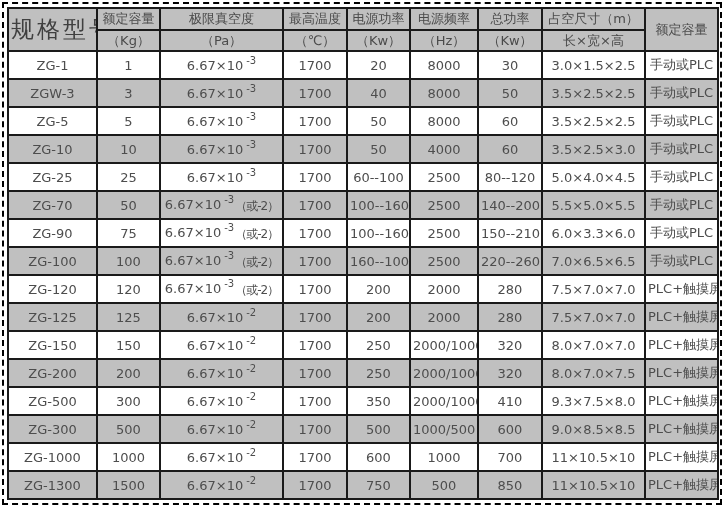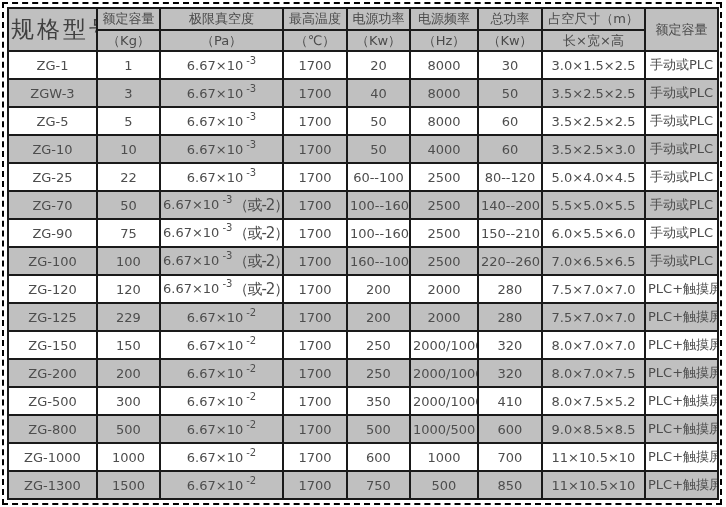--- a/index.html
+++ b/index.html
@@ -52,21 +52,21 @@
     color: #4d4d4d;
   }
   tbody tr.alt td { background: #c0c0c0; }
   td.vacuum sup {
     font-size: 10px;
     position: relative;
     top: -1px;
     margin-left: 3px;
   }
   td.vacuum .note {
-    font-size: 15px;
+    font-size: 12px;
     letter-spacing: -1px;
     margin-left: 1px;
     margin-top: 16px;
   }
 </style>
 </head>
 <body>
 
 <div class="frame">
   <table class="spec">
@@ -143,21 +143,21 @@
           <td class="vacuum">6.67×10<sup>-3</sup></td>
           <td>1700</td>
           <td>50</td>
           <td>4000</td>
           <td>60</td>
           <td>3.5×2.5×3.0</td>
           <td>手动或PLC</td>
         </tr>
         <tr>
           <td>ZG-25</td>
-          <td>22</td>
+          <td>25</td>
           <td class="vacuum">6.67×10<sup>-3</sup></td>
           <td>1700</td>
           <td>60--100</td>
           <td>2500</td>
           <td>80--120</td>
           <td>5.0×4.0×4.5</td>
           <td>手动或PLC</td>
         </tr>
         <tr class="alt">
           <td>ZG-70</td>
@@ -171,21 +171,21 @@
           <td>手动或PLC</td>
         </tr>
         <tr>
           <td>ZG-90</td>
           <td>75</td>
           <td class="vacuum">6.67×10<sup>-3</sup><span class="note">（或-2）</span></td>
           <td>1700</td>
           <td>100--160</td>
           <td>2500</td>
           <td>150--210</td>
-          <td>6.0×5.5×6.0</td>
+          <td>6.0×3.3×6.0</td>
           <td>手动或PLC</td>
         </tr>
         <tr class="alt">
           <td>ZG-100</td>
           <td>100</td>
           <td class="vacuum">6.67×10<sup>-3</sup><span class="note">（或-2）</span></td>
           <td>1700</td>
           <td>160--100</td>
           <td>2500</td>
           <td>220--260</td>
@@ -198,21 +198,21 @@
           <td class="vacuum">6.67×10<sup>-3</sup><span class="note">（或-2）</span></td>
           <td>1700</td>
           <td>200</td>
           <td>2000</td>
           <td>280</td>
           <td>7.5×7.0×7.0</td>
           <td>PLC+触摸屏</td>
         </tr>
         <tr class="alt">
           <td>ZG-125</td>
-          <td>229</td>
+          <td>125</td>
           <td class="vacuum">6.67×10<sup>-2</sup></td>
           <td>1700</td>
           <td>200</td>
           <td>2000</td>
           <td>280</td>
           <td>7.5×7.0×7.0</td>
           <td>PLC+触摸屏</td>
         </tr>
         <tr>
           <td>ZG-150</td>
@@ -237,25 +237,25 @@
           <td>PLC+触摸屏</td>
         </tr>
         <tr>
           <td>ZG-500</td>
           <td>300</td>
           <td class="vacuum">6.67×10<sup>-2</sup></td>
           <td>1700</td>
           <td>350</td>
           <td>2000/1000</td>
           <td>410</td>
-          <td>8.0×7.5×5.2</td>
-          <td>PLC+触摸屏</td>
-        </tr>
-        <tr class="alt">
-          <td>ZG-800</td>
+          <td>9.3×7.5×8.0</td>
+          <td>PLC+触摸屏</td>
+        </tr>
+        <tr class="alt">
+          <td>ZG-300</td>
           <td>500</td>
           <td class="vacuum">6.67×10<sup>-2</sup></td>
           <td>1700</td>
           <td>500</td>
           <td>1000/500</td>
           <td>600</td>
           <td>9.0×8.5×8.5</td>
           <td>PLC+触摸屏</td>
         </tr>
         <tr>

